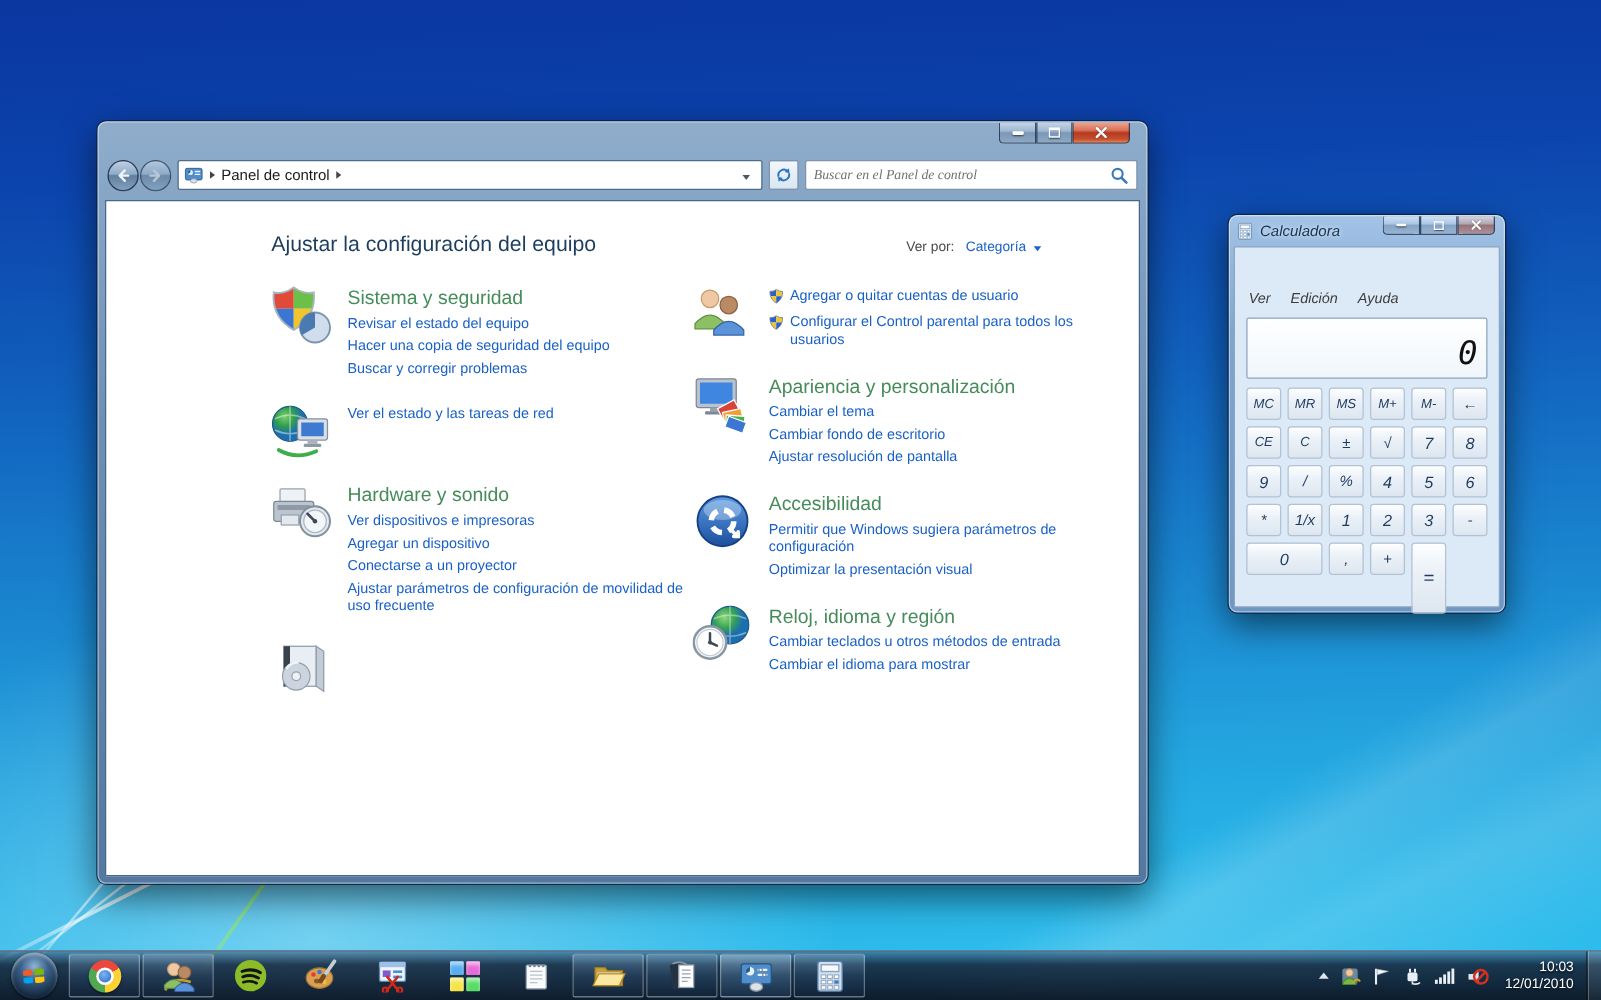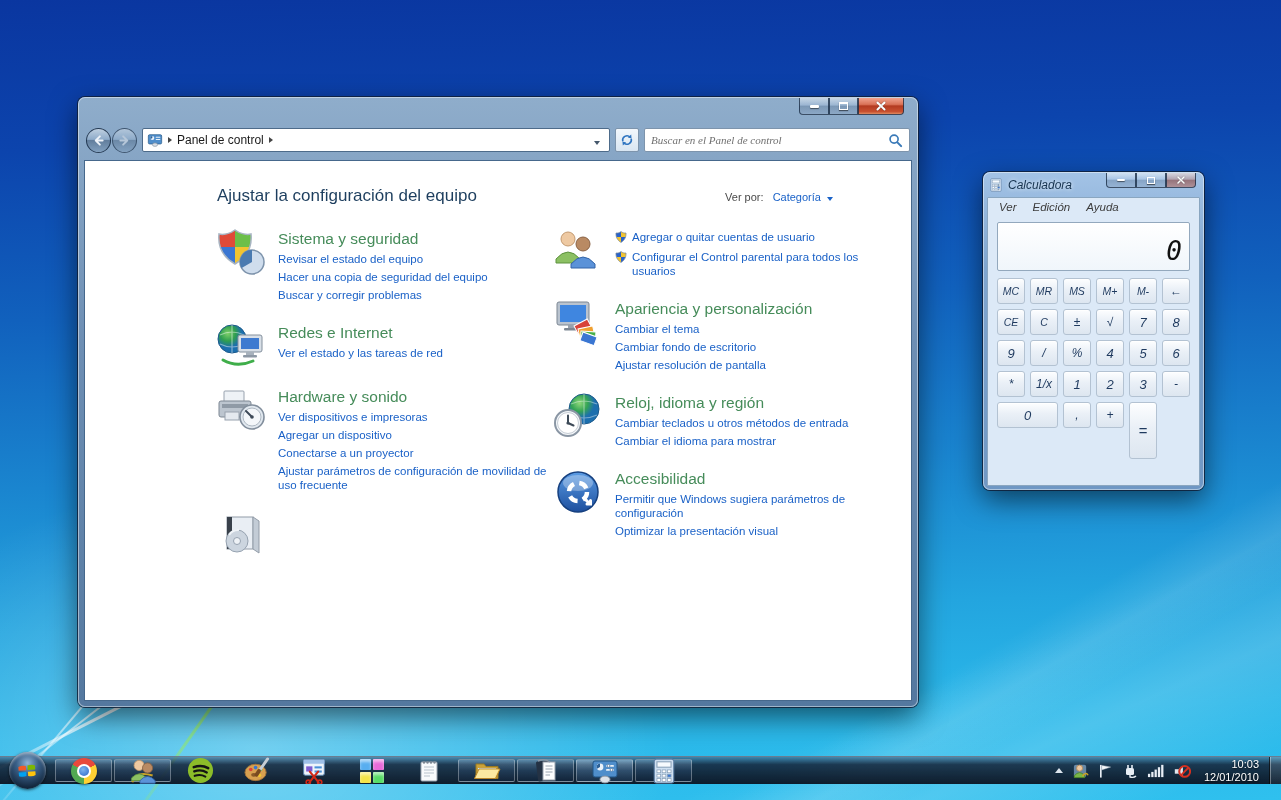--- a/index.html
+++ b/index.html
@@ -83,34 +83,34 @@
     background:linear-gradient(#a3c3e6,#7fa5cf 30%,#6f97c4);font-style:italic; }
   .calc-cap { height:25px; display:flex; align-items:center; padding:0 6px; }
   .calc-title { font-size:12px; color:#16334f; margin-left:5px; text-shadow:0 0 4px rgba(255,255,255,.9); }
   .calc-capbtns { position:absolute; top:1px; right:8px; display:flex; }
   .calc-capbtns .cap-btn { width:30px; height:15px; }
   .calc-capbtns .cap-btn .g-min { width:8px; height:2px; }
   .calc-capbtns .cap-btn .g-max { width:8px; height:7px; border-top-width:1px; }
   .calc-capbtns .close-tint { background:linear-gradient(rgba(255,230,220,.55),rgba(200,120,100,.4) 45%,rgba(140,50,35,.55) 50%,rgba(190,100,80,.5)); }
   .calc-client { position:absolute; left:4px; right:4px; top:25px; bottom:4px; background:#dce9f7; border:1px solid #8aa6c0; border-radius:1px; }
   .calc-menu { display:flex; gap:2px; padding:2px 4px 1px; font-size:11.5px; color:#3c3c3c; }
-  .calc-menu span { padding:1px 7px; cursor:default; }
+  .calc-menu span { padding:1px 7px; cursor:default;margin-top:32px; }
   .calc-display { margin:7px 9px 3px; height:49px; background:linear-gradient(#ffffff,#f0f6fb); border:1px solid #93a8bd; border-radius:2px;
     display:flex; align-items:flex-end; justify-content:flex-end; padding:0 7px 4px 0;
     font-family:"DejaVu Sans Mono", monospace; font-size:26px; color:#111; }
   .calc-grid { display:grid; grid-template-columns:repeat(6,1fr); grid-auto-rows:26px; gap:5px; padding:4px 9px 9px; }
   .key { display:flex; align-items:center; justify-content:center; font-size:13px; color:#1f3a5f;
     background:linear-gradient(#fdfeff,#eaf0f7 45%,#dde6f0); border:1px solid #b3c2d2; border-radius:3px; cursor:default;
     box-shadow:inset 0 1px 0 rgba(255,255,255,.9); }
   .key.mem { font-size:10.5px; } .key.op { font-size:12px; }
   .key.eq { grid-column:5; grid-row:5 / span 2; font-size:15px; }
   .key.zero { grid-column:1 / span 2; }
 
   
-  .taskbar { position:absolute; left:0; right:0; bottom:16px; height:28px; display:flex; align-items:stretch; z-index:20;
+  .taskbar { position:absolute; left:0; right:0; bottom:0; height:40px; display:flex; align-items:stretch; z-index:20;
     background:linear-gradient(rgba(70,100,135,.6),rgba(22,38,60,.88) 28%,rgba(10,18,32,.94));
     border-top:1px solid rgba(180,205,230,.55); }
   .start-btn { width:54px; display:flex; align-items:center; justify-content:center; }
   .orb { width:37px; height:37px; border-radius:50%; position:relative;
     background:radial-gradient(circle at 50% 30%, #8fb3d6 0%, #3a6088 35%, #14283f 75%, #0a1624 100%);
     box-shadow:inset 0 2px 3px rgba(255,255,255,.5), 0 1px 3px rgba(0,0,0,.6); display:flex; align-items:center; justify-content:center; }
   .tb-btn { width:57px; display:flex; align-items:center; justify-content:center; position:relative; }
   .tb-btn.open { border:1px solid rgba(255,255,255,.32); border-radius:2px; margin:2px 1px;
     background:linear-gradient(rgba(160,195,225,.35),rgba(70,105,150,.22) 50%,rgba(25,45,75,.28)); }
   .tb-btn.pressed { background:linear-gradient(rgba(190,220,245,.5),rgba(100,140,185,.35) 50%,rgba(40,70,105,.4)); }
@@ -258,21 +258,20 @@
               <circle cx="15" cy="17" r="14" fill="url(#gl1)" stroke="#1d5a8c"></circle>
               <path d="M3 13 q12 -6 24 0 M3 22 q12 6 24 0 M15 3 v28" fill="none" stroke="rgba(255,255,255,.45)" stroke-width="1.2"></path>
               <rect x="21" y="13" width="24" height="17" rx="2" fill="#d8dfe7" stroke="#84909d"></rect>
               <rect x="24" y="16" width="18" height="11" fill="#3e7ad0"></rect>
               <rect x="29" y="30" width="8" height="3" fill="#a8b2bd"></rect>
                 <rect x="26" y="33" width="14" height="2.5" rx="1" fill="#8d98a5"></rect>
               <path d="M6 38 q14 8 30 1" fill="none" stroke="#3fae4a" stroke-width="3" stroke-linecap="round"></path>
             </svg>
           </div>
           <div class="cat-text">
-            <a class="cat-title">Redes e Internet</a>
             <a class="cat-link">
                 <span>Ver el estado y las tareas de red</span>
               </a>
           </div>
         </div>
 
         <div class="category">
           <div class="cat-icon">
             <svg width="48" height="48" viewBox="0 0 48 48">
               <rect x="7" y="5" width="20" height="12" rx="1" fill="#eef2f6" stroke="#98a2ae"></rect>
@@ -390,20 +389,46 @@
             <a class="cat-link">
                 <span>Ajustar resolución de pantalla</span>
               </a>
           </div>
         </div>
 
         <div class="category">
           <div class="cat-icon">
             <svg width="48" height="48" viewBox="0 0 48 48">
               <defs>
+                  <linearGradient id="ea" x1="0" y1="0" x2="0" y2="1">
+                    <stop offset="0%" stop-color="#5a9be4"></stop>
+                    <stop offset="100%" stop-color="#1d4f9e"></stop>
+                  </linearGradient>
+                </defs>
+              <circle cx="24" cy="24" r="20" fill="url(#ea)" stroke="#16407f" stroke-width="1.5"></circle>
+              <ellipse cx="24" cy="15" rx="15" ry="8" fill="rgba(255,255,255,.3)"></ellipse>
+              <circle cx="24" cy="24" r="9" fill="none" stroke="#fff" stroke-width="4.5" stroke-dasharray="9 5.5"></circle>
+              <path d="M30 30 l6 6 M33 36 h3.5 v-3.5" stroke="#fff" stroke-width="3" fill="none" stroke-linecap="round"></path>
+            </svg>
+          </div>
+          <div class="cat-text">
+            <a class="cat-title">Accesibilidad</a>
+            <a class="cat-link">
+                <span>Permitir que Windows sugiera parámetros de configuración</span>
+              </a>
+            <a class="cat-link">
+                <span>Optimizar la presentación visual</span>
+              </a>
+          </div>
+        </div>
+
+        <div class="category">
+          <div class="cat-icon">
+            <svg width="48" height="48" viewBox="0 0 48 48">
+              <defs>
                   <radialGradient id="gl2" cx="35%" cy="30%">
                     <stop offset="0%" stop-color="#8fd87a"></stop>
                     <stop offset="55%" stop-color="#35a455"></stop>
                     <stop offset="100%" stop-color="#1c6fae"></stop>
                   </radialGradient>
                 </defs>
               <circle cx="30" cy="17" r="15" fill="url(#gl2)" stroke="#1d5a8c"></circle>
               <path d="M17 12 q13 -6 26 0 M17 23 q13 6 26 0 M30 2 v30" fill="none" stroke="rgba(255,255,255,.4)" stroke-width="1.2"></path>
               <circle cx="14" cy="31" r="13" fill="#f4f7fa" stroke="#8a96a4" stroke-width="2"></circle>
               <circle cx="14" cy="31" r="10.5" fill="#fff" stroke="#c6cdd5"></circle>
@@ -411,46 +436,20 @@
               <circle cx="14" cy="31" r="1.6" fill="#3d4a58"></circle>
             </svg>
           </div>
           <div class="cat-text">
             <a class="cat-title">Reloj, idioma y región</a>
             <a class="cat-link">
                 <span>Cambiar teclados u otros métodos de entrada</span>
               </a>
             <a class="cat-link">
                 <span>Cambiar el idioma para mostrar</span>
-              </a>
-          </div>
-        </div>
-
-        <div class="category">
-          <div class="cat-icon">
-            <svg width="48" height="48" viewBox="0 0 48 48">
-              <defs>
-                  <linearGradient id="ea" x1="0" y1="0" x2="0" y2="1">
-                    <stop offset="0%" stop-color="#5a9be4"></stop>
-                    <stop offset="100%" stop-color="#1d4f9e"></stop>
-                  </linearGradient>
-                </defs>
-              <circle cx="24" cy="24" r="20" fill="url(#ea)" stroke="#16407f" stroke-width="1.5"></circle>
-              <ellipse cx="24" cy="15" rx="15" ry="8" fill="rgba(255,255,255,.3)"></ellipse>
-              <circle cx="24" cy="24" r="9" fill="none" stroke="#fff" stroke-width="4.5" stroke-dasharray="9 5.5"></circle>
-              <path d="M30 30 l6 6 M33 36 h3.5 v-3.5" stroke="#fff" stroke-width="3" fill="none" stroke-linecap="round"></path>
-            </svg>
-          </div>
-          <div class="cat-text">
-            <a class="cat-title">Accesibilidad</a>
-            <a class="cat-link">
-                <span>Permitir que Windows sugiera parámetros de configuración</span>
-              </a>
-            <a class="cat-link">
-                <span>Optimizar la presentación visual</span>
               </a>
           </div>
         </div>
       </div>
     </div>
   </div>
 </div>
 
 <div class="aero calc-window">
   <div class="calc-cap">

